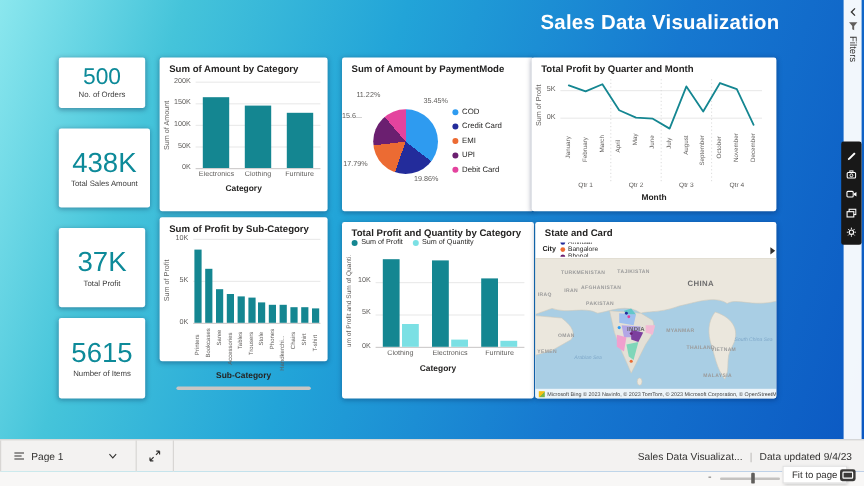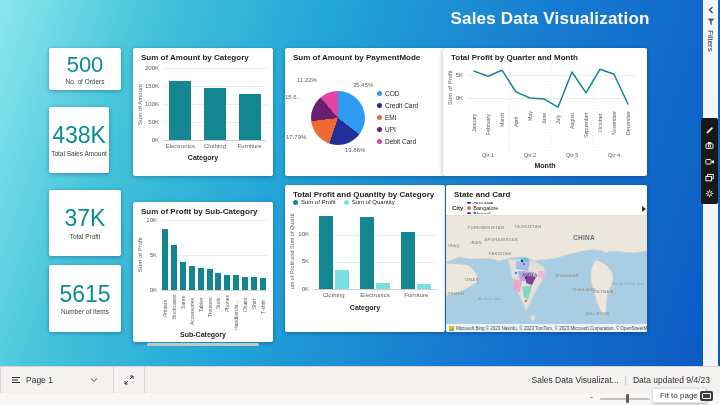--- a/index.html
+++ b/index.html
@@ -66,24 +66,24 @@
   svg{display:block;}
 </style>
 </head>
 <body>
 
 <div id="stage">
 
   <div class="title">Sales Data Visualization</div>
 
   <div class="card kpi" style="left:49px;top:48px;width:72px;height:42px">
-    <div class="num" style="font-size:22px">500</div>
+    <div class="num" style="font-size:19px">500</div>
     <div class="lbl">No. of Orders</div>
   </div>
-  <div class="card kpi" style="left:49px;top:107px;width:60px;height:66px">
+  <div class="card kpi" style="left:49px;top:107px;width:76px;height:66px">
     <div class="num">438K</div>
     <div class="lbl">Total Sales Amount</div>
   </div>
   <div class="card kpi" style="left:49px;top:190px;width:72px;height:66px">
     <div class="num">37K</div>
     <div class="lbl">Total Profit</div>
   </div>
   <div class="card kpi" style="left:49px;top:265px;width:72px;height:67px">
     <div class="num">5615</div>
     <div class="lbl">Number of Items</div>
@@ -172,21 +172,21 @@
         <div class="vlab" style="left: 168px; top: 87.2px; font-size: 5.2px;">November</div>
         <div class="vlab" style="left: 182px; top: 87.2px; font-size: 5.2px;">December</div>
         <div class="catlab" style="left: 31px; top: 104px; width: 28px; font-size: 5.5px;">Qtr 1</div>
         <div class="catlab" style="left: 73px; top: 104px; width: 28px; font-size: 5.5px;">Qtr 2</div>
         <div class="catlab" style="left: 115px; top: 104px; width: 28px; font-size: 5.5px;">Qtr 3</div>
         <div class="catlab" style="left: 157px; top: 104px; width: 28px; font-size: 5.5px;">Qtr 4</div>
       </div>
     <div class="xlab" style="top:114px">Month</div>
   </div>
 
-  <div class="card" style="left:133px;top:202px;width:140px;height:140px">
+  <div class="card" style="left:133px;top:181px;width:140px;height:120px">
     <div class="ctitle">Sum of Profit by Sub-Category</div>
     <div class="ylab" style="left:2px;top:18px;height:70px">Sum of Profit</div>
     <div class="plot" id="c4plot">
         <div class="tick" style="left: 4px; top: 84.5px;">0K</div>
         <div class="gline" style="left: 28px; top: 53px; width: 106px;"></div>
         <div class="tick" style="left: 4px; top: 49.5px;">5K</div>
         <div class="gline" style="left: 28px; top: 18px; width: 106px;"></div>
         <div class="tick" style="left: 4px; top: 14.5px;">10K</div>
         <div class="gline base" style="left: 28px; top: 88px; width: 106px;"></div>
         <div class="bar" style="left: 29.4167px; top: 27.1px; width: 6px; height: 60.9px; background: rgb(20, 134, 145);"></div>

